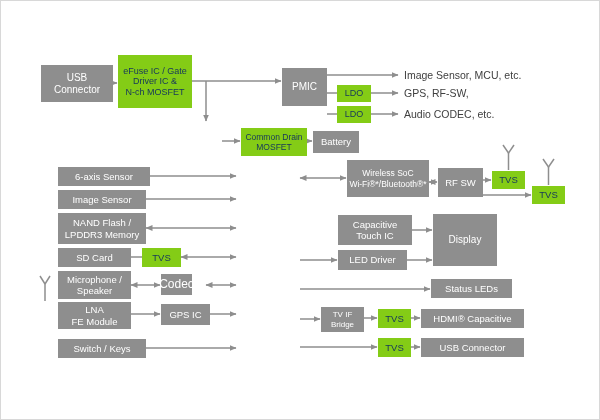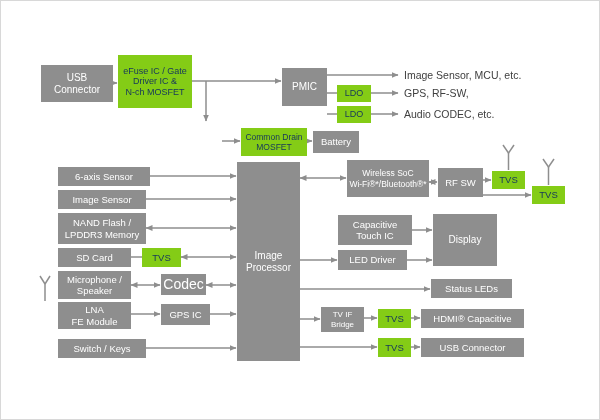--- a/index.html
+++ b/index.html
@@ -102,28 +102,26 @@
   <div class="lbl" style="left:403px;top:107px">Audio CODEC, etc.</div>
 
   <div class="blk gray" style="left:57px;top:166px;width:92px;height:19px;font-size:9.5px">6-axis Sensor</div>
   <div class="blk gray" style="left:57px;top:189px;width:88px;height:19px;font-size:9.5px">Image Sensor</div>
   <div class="blk gray" style="left:57px;top:212px;width:88px;height:31px;font-size:9.5px">NAND Flash /
 LPDDR3 Memory</div>
   <div class="blk gray" style="left:57px;top:247px;width:73px;height:19px;font-size:9.5px">SD Card</div>
   <div class="blk cyan" style="left:141px;top:247px;width:39px;height:19px;font-size:9.5px">TVS</div>
   <div class="blk gray" style="left:57px;top:270px;width:73px;height:28px;font-size:9.5px">Microphone /
 Speaker</div>
-  <div class="blk gray" style="left:160px;top:273px;width:45px;height:21px;font-size:14px">Codec</div>
+  <div class="blk gray" style="left:160px;top:273px;width:31px;height:21px;font-size:12px">Codec</div>
   <div class="blk gray" style="left:57px;top:301px;width:73px;height:27px;font-size:9.5px">LNA
 FE Module</div>
   <div class="blk gray" style="left:160px;top:303px;width:49px;height:21px;font-size:9.5px">GPS IC</div>
   <div class="blk gray" style="left:57px;top:338px;width:88px;height:19px;font-size:9.5px">Switch / Keys</div>
 
-  <div class="blk gray" style="left:236px;top:161px;width:63px;height:199px;font-size:10px">Image
-Processor</div>
 
   <div class="blk gray" style="left:346px;top:159px;width:82px;height:37px;font-size:8.5px">Wireless SoC
 Wi-Fi®*/Bluetooth®*</div>
   <div class="blk gray" style="left:437px;top:167px;width:45px;height:29px;font-size:9.5px">RF SW</div>
   <div class="blk cyan" style="left:491px;top:170px;width:33px;height:18px;font-size:9.5px">TVS</div>
   <div class="blk cyan" style="left:531px;top:185px;width:33px;height:18px;font-size:9.5px">TVS</div>
   <div class="blk gray" style="left:337px;top:214px;width:74px;height:30px;font-size:9.5px">Capacitive
 Touch IC</div>
   <div class="blk gray" style="left:432px;top:213px;width:64px;height:52px;font-size:10px">Display</div>
   <div class="blk gray" style="left:337px;top:249px;width:69px;height:20px;font-size:9.5px">LED Driver</div>

